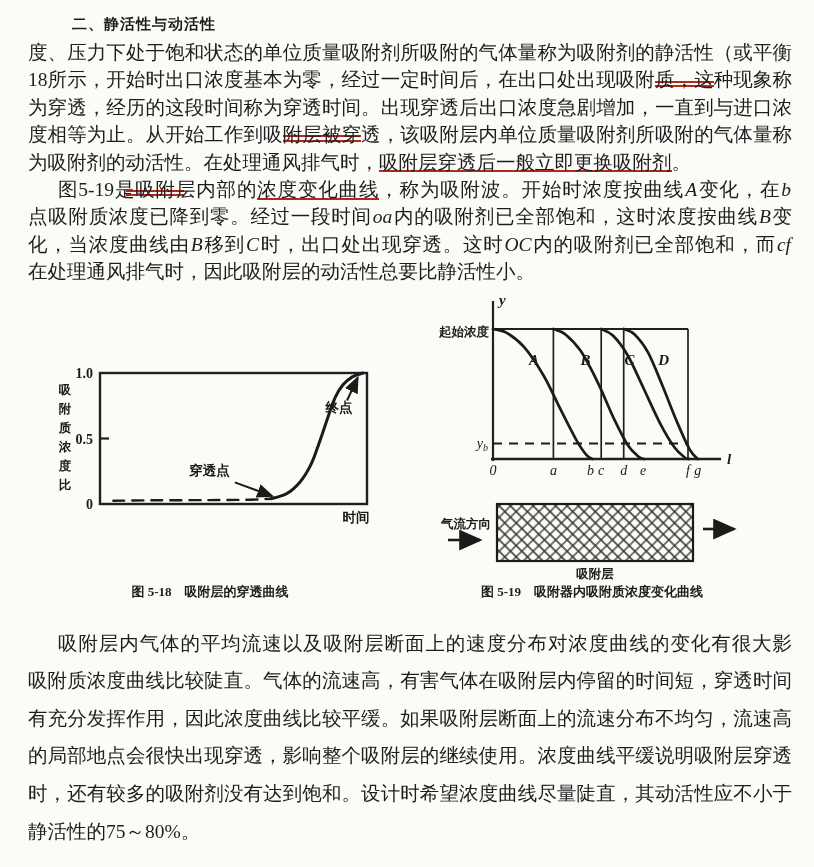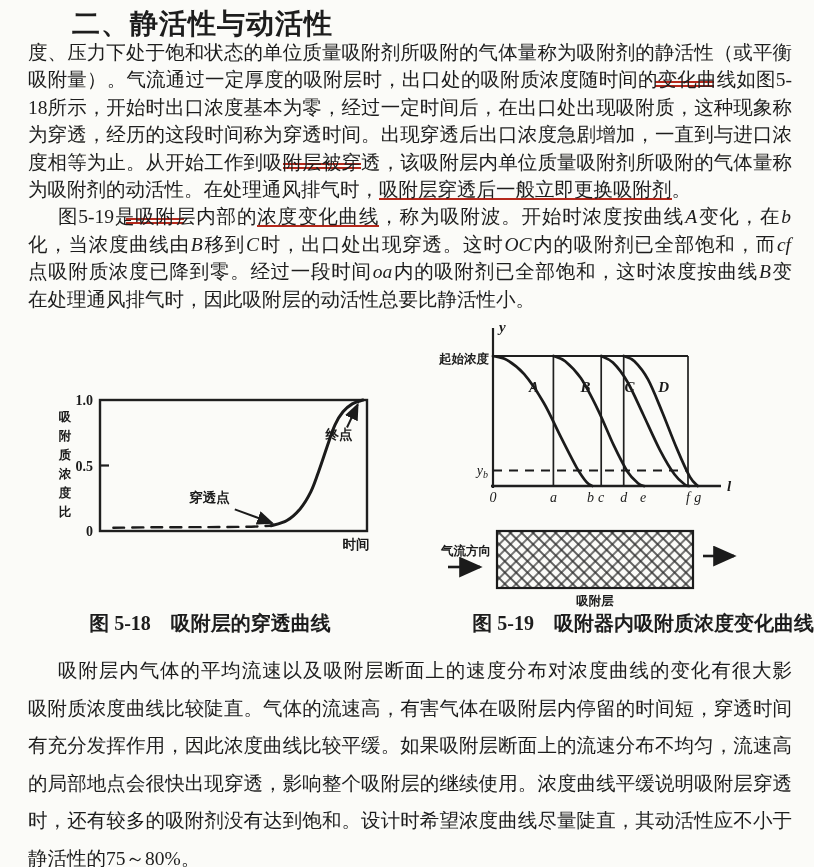--- a/index.html
+++ b/index.html
@@ -5,21 +5,21 @@
   :root{ --red:#b5291c; --ink:#1d1d1d; }
   html,body{margin:0;padding:0;}
   body{
     width:814px;height:867px;overflow:hidden;
     background:#fbfbf8;color:var(--ink);
     font-family:"Liberation Serif","DejaVu Serif",serif;
   }
   .page{position:relative;width:814px;height:867px;}
   .textblock{padding:0 22px 0 28px;}
   .heading{
-    font-weight:bold;font-size:28px;line-height:28px;
+    font-weight:bold;font-size:15px;line-height:28px;
     margin:10px 0 1px 44px;letter-spacing:1px;
   }
   .para{font-size:19.5px;}
   .pline{
     line-height:27.4px;
     text-align:justify;text-align-last:justify;
     white-space:normal;
   }
   .para3 .pline{line-height:28.6px;margin-top:9px;}
   .pline.last{text-align-last:left;}
@@ -34,49 +34,48 @@
       linear-gradient(var(--red),var(--red)) left 100% / 100% 2.2px no-repeat,
       linear-gradient(var(--red),var(--red)) left calc(100% - 4.2px) / 100% 2.2px no-repeat;
     padding-bottom:24px;
   }
   .figures{position:relative;height:335px;width:814px;}
   .figures svg{position:absolute;overflow:visible;}
   #fig18{left:25px;top:78px;width:370px;height:165px;}
   #fig19{left:420px;top:5px;width:394px;height:295px;}
   .caption{
     position:absolute;top:297px;height:24px;
-    font-weight:bold;font-size:20px;text-align:center;white-space:nowrap;
+    font-weight:bold;font-size:13px;text-align:center;white-space:nowrap;
   }
   #cap18{left:25px;width:370px;}
-  #cap19{left:408px;width:406px;text-align:right;}
+  #cap19{left:389px;width:406px;}
   svg text{fill:#1b1b1b;font-family:"Liberation Serif","DejaVu Serif",serif;}
   svg .tick{font-size:14px;font-weight:bold;}
   svg .cjk{font-size:13.5px;font-weight:bold;}
   svg .cjk-sm{font-size:12.5px;font-weight:bold;}
   svg .var-t{font-size:14px;font-style:italic;}
   svg .var-b{font-size:15px;font-style:italic;font-weight:bold;}
 </style>
 </head>
 <body>
 
 <div class="page">
   <div class="textblock">
     <div class="heading">二、静活性与动活性</div>
     <div class="para">
         <div class="pline"><span class="run">度、压力下处于饱和状态的单位质量吸附剂所吸附的气体量称为吸附剂的</span><span class="run u2">静活性</span><span class="run">（或平衡</span></div>
-        <div class="pline"><span class="run">吸附量）。气流通过一定厚度的吸附层时，出口处的吸附质浓度随时间的变化曲线如图5-</span></div>
         <div class="pline"><span class="run">18所示，开始时出口浓度基本为零，经过一定时间后，在出口处出现吸附质，这种现象称</span></div>
         <div class="pline"><span class="run">为穿透，经历的这段时间称为</span><span class="run u2">穿透时间</span><span class="run">。出现穿透后出口浓度急剧增加，一直到与进口浓</span></div>
         <div class="pline"><span class="run">度相等为止。从开始工作到吸附层被穿透，该吸附层内单位质量吸附剂所吸附的气体量称</span></div>
         <div class="pline last"><span class="run">为吸附剂的</span><span class="run u2">动活性</span><span class="run">。在处理通风排气时，</span><span class="run u1">吸附层穿透后一般立即更换吸附剂</span><span class="run">。</span></div>
       </div>
     <div class="para">
         <div class="pline ind"><span class="run">图5-19是吸附层内部的</span><span class="run u1">浓度变化曲线</span><span class="run">，称为吸附波。开始时浓度按曲线</span><span class="run var">A</span><span class="run">变化，在</span><span class="run var">b</span></div>
+        <div class="pline"><span class="run">点吸附质浓度已降到零。经过一段时间</span><span class="run var">oa</span><span class="run">内的吸附剂已全部饱和，这时浓度按曲线</span><span class="run var">B</span><span class="run">变</span></div>
         <div class="pline"><span class="run">化，当浓度曲线由</span><span class="run var">B</span><span class="run">移到</span><span class="run var">C</span><span class="run">时，出口处出现穿透。这时</span><span class="run var">OC</span><span class="run">内的吸附剂已全部饱和，而</span><span class="run var">cf</span></div>
-        <div class="pline"><span class="run">点吸附质浓度已降到零。经过一段时间</span><span class="run var">oa</span><span class="run">内的吸附剂已全部饱和，这时浓度按曲线</span><span class="run var">B</span><span class="run">变</span></div>
         <div class="pline last"><span class="run">在处理通风排气时，因此吸附层的动活性总要比静活性小。</span></div>
       </div>
   </div>
 
   <div class="figures">
     <svg id="fig18" viewBox="0 0 370 165">
         <defs>
           <marker id="ah18" markerWidth="10" markerHeight="9" refX="7.5" refY="3.5" orient="auto">
             <path d="M0,0 L8.5,3.5 L0,7 z" fill="#1b1b1b"></path>
           </marker>

